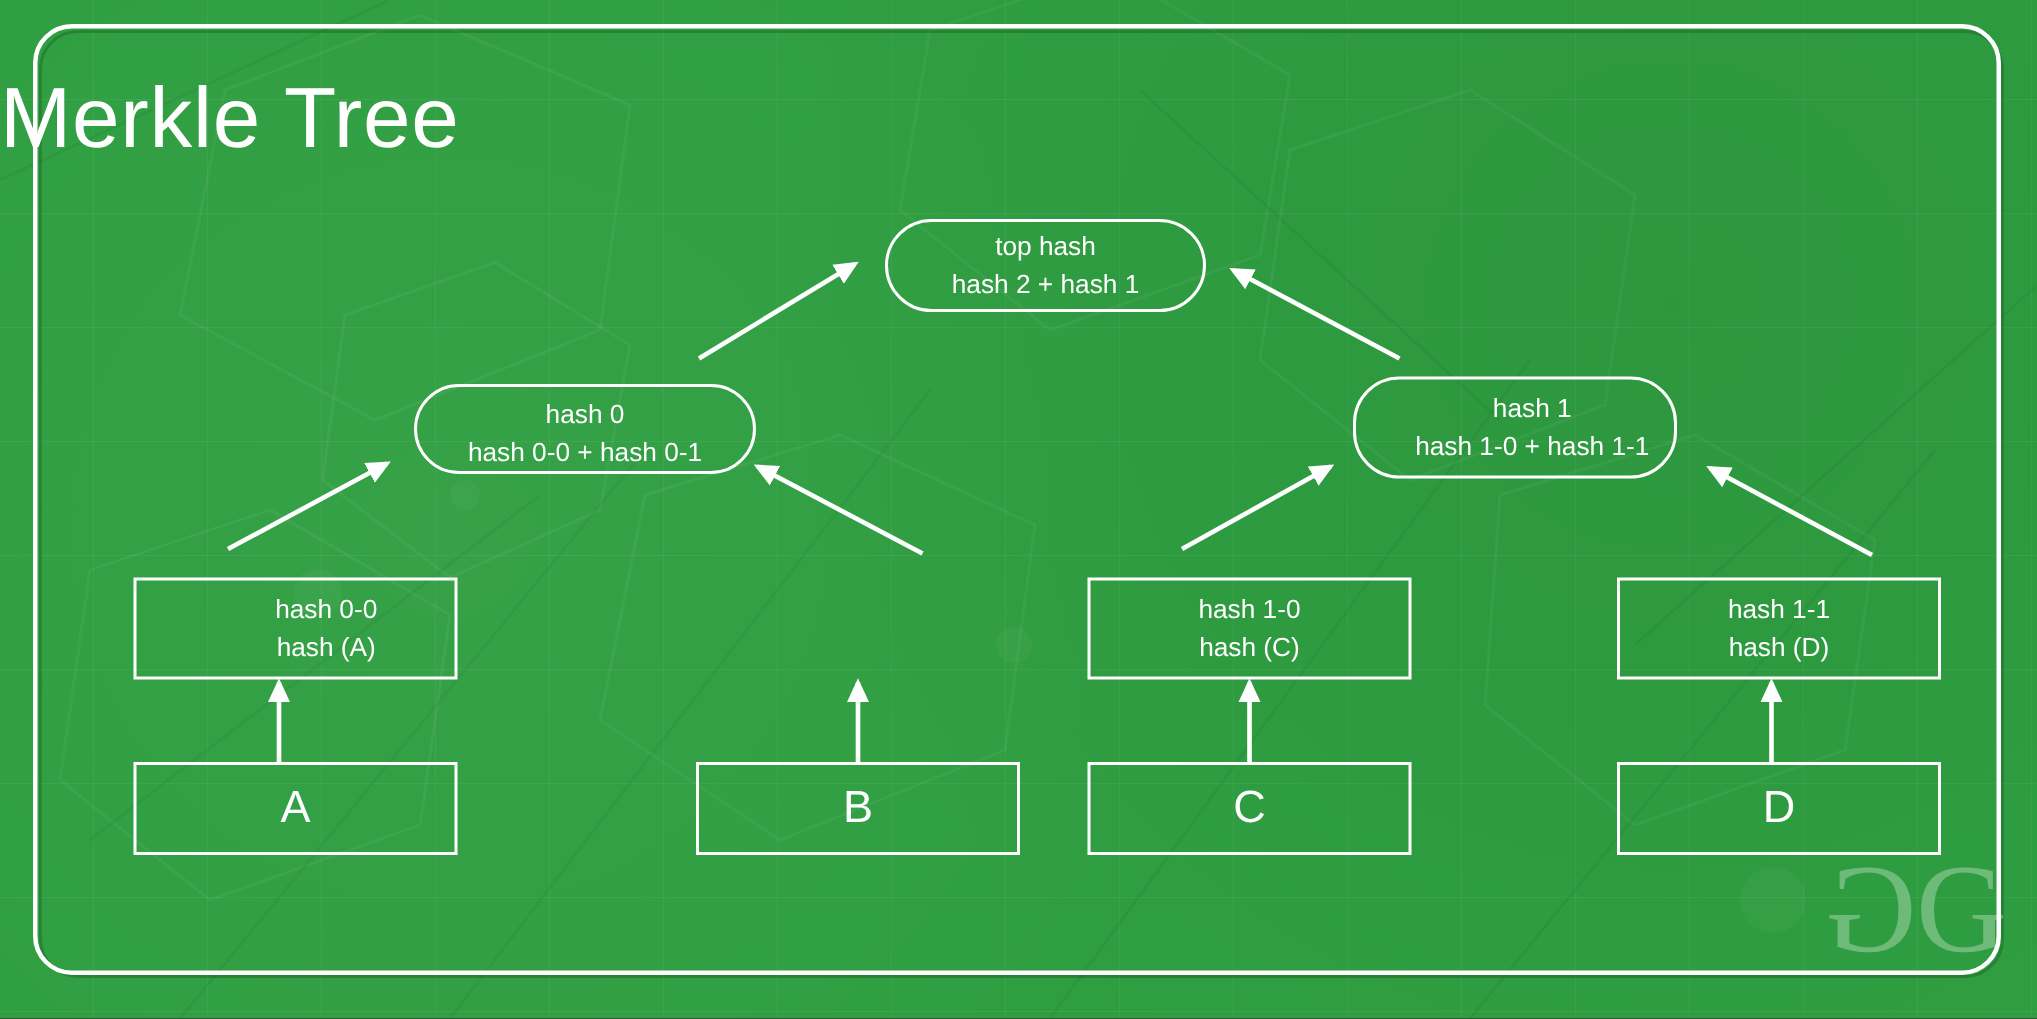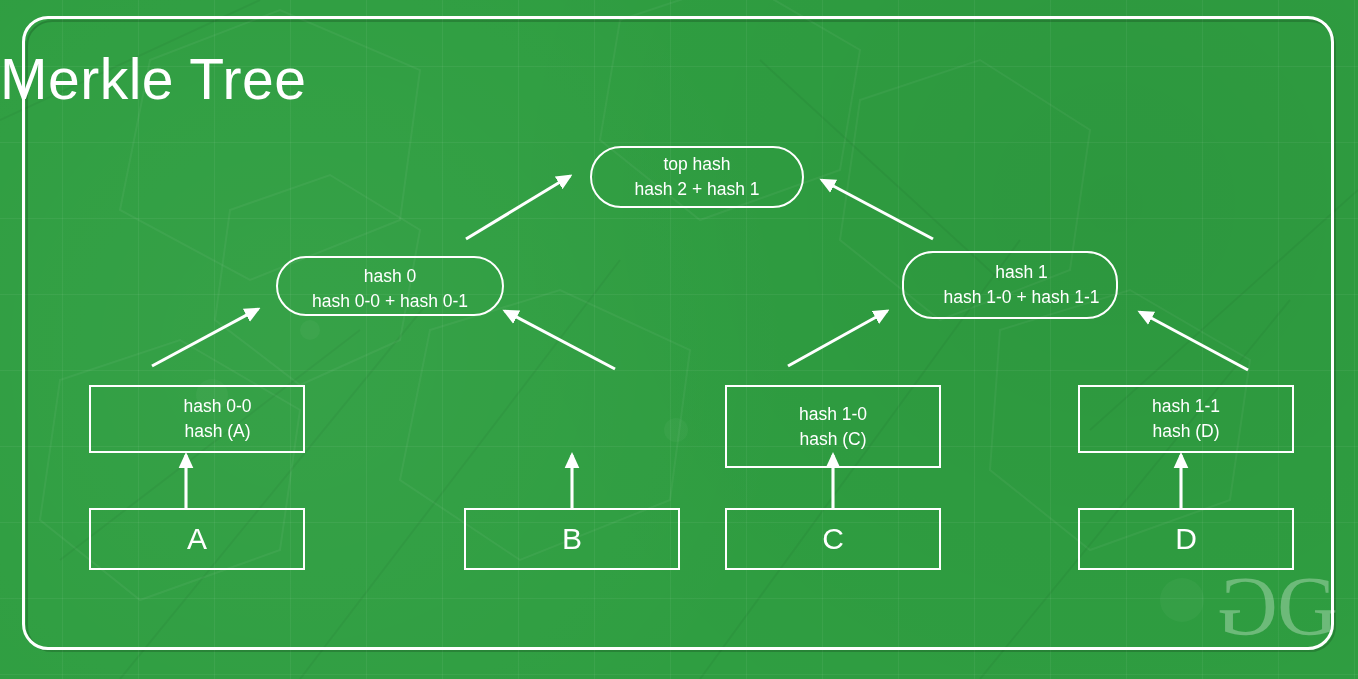--- a/index.html
+++ b/index.html
@@ -198,21 +198,21 @@
     <span class="l1">hash 1</span>
     <span class="l2">hash 1-0 + hash 1-1</span>
   </div>
 
   <div class="node leaf-node" style="left:89px; top:385px; width:216px; height:68px;padding-left:41px;">
     <span class="l1">hash 0-0</span>
     <span class="l2">hash (A)</span>
   </div>
 
 
-  <div class="node leaf-node" style="left:725px; top:385px; width:216px; height:83px;">
+  <div class="node leaf-node" style="left:725px; top:385px; width:216px; height:68px;">
     <span class="l1">hash 1-0</span>
     <span class="l2">hash (C)</span>
   </div>
 
   <div class="node leaf-node" style="left:1078px; top:385px; width:216px; height:68px;">
     <span class="l1">hash 1-1</span>
     <span class="l2">hash (D)</span>
   </div>
 
   <div class="node data-node" style="left:89px; top:508px; width:216px; height:62px;">

